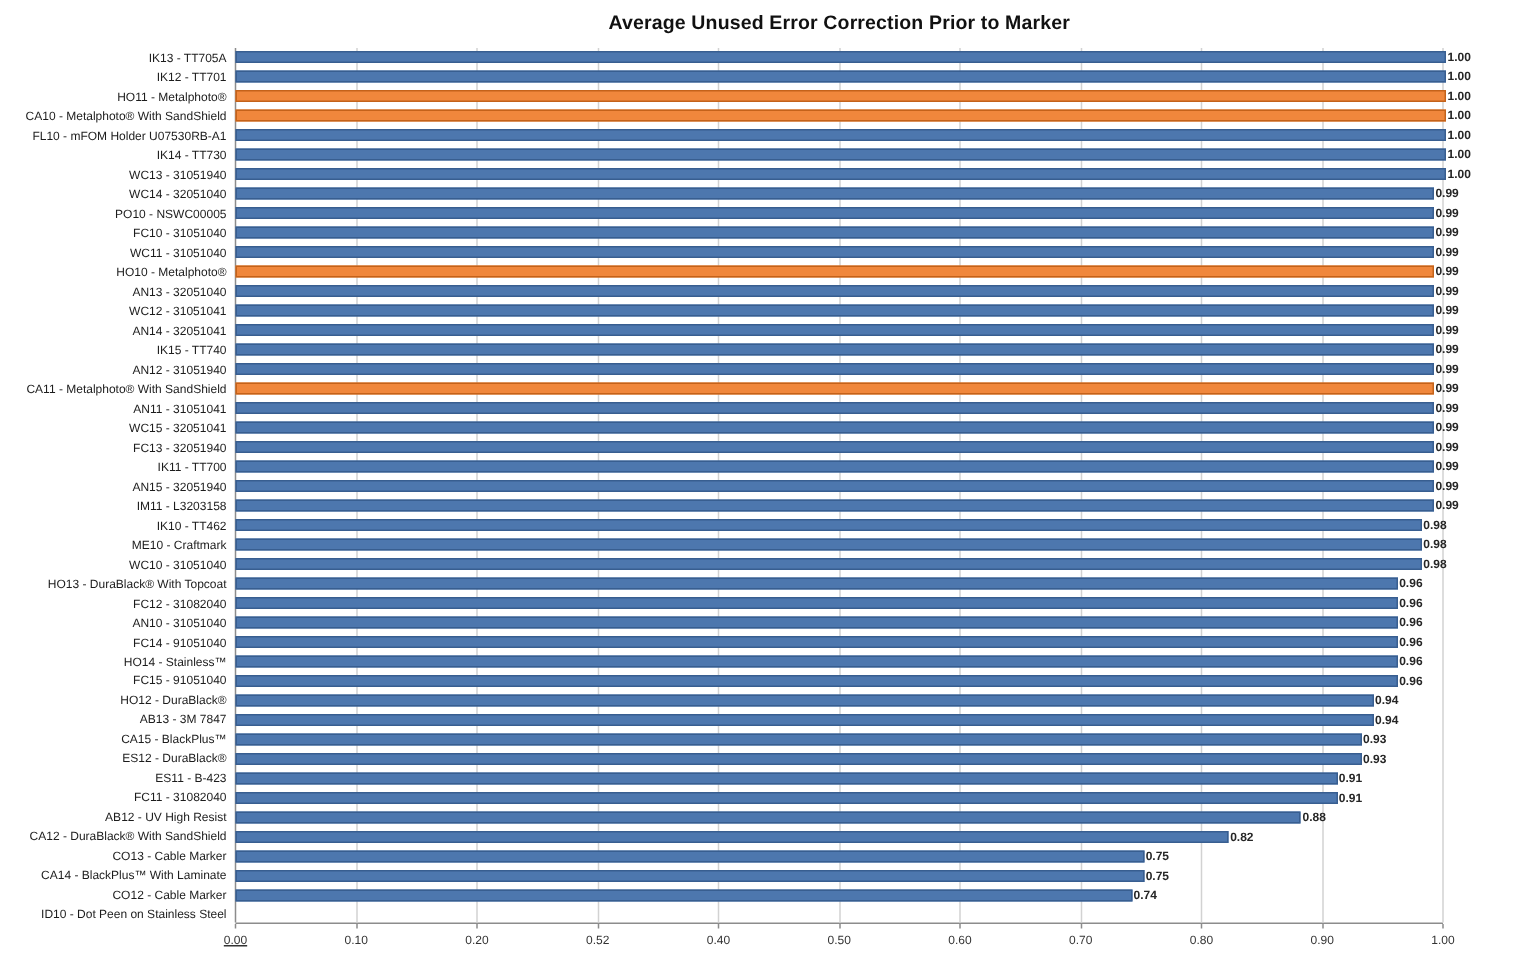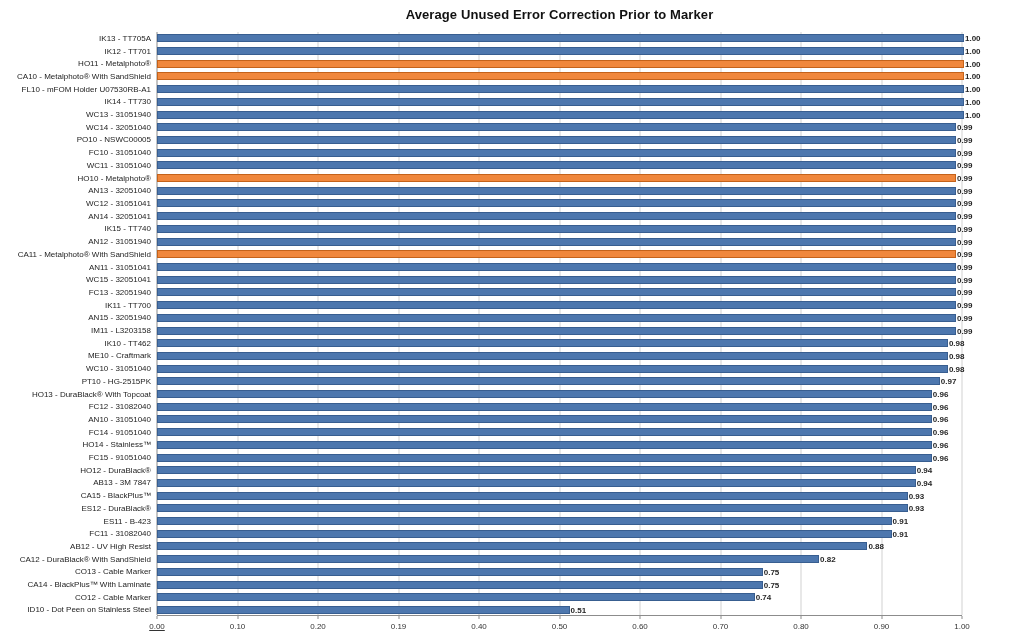--- a/index.html
+++ b/index.html
@@ -261,27 +261,20 @@
         </div>
       </div>
       <div class="row">
         <div class="cat">WC10 - 31051040</div>
         <div class="track">
           <div class="bar" style="width: 98%;"></div>
           <div class="val" style="left: calc(98% + 3px);">0.98</div>
         </div>
       </div>
       <div class="row">
-        <div class="cat">PT10 - HG-2515PK</div>
-        <div class="track">
-          <div class="bar" style="width: 97%;"></div>
-          <div class="val" style="left: calc(97% + 3px);">0.97</div>
-        </div>
-      </div>
-      <div class="row">
         <div class="cat">HO13 - DuraBlack® With Topcoat</div>
         <div class="track">
           <div class="bar" style="width: 96%;"></div>
           <div class="val" style="left: calc(96% + 3px);">0.96</div>
         </div>
       </div>
       <div class="row">
         <div class="cat">FC12 - 31082040</div>
         <div class="track">
           <div class="bar" style="width: 96%;"></div>
@@ -388,35 +381,31 @@
       </div>
       <div class="row">
         <div class="cat">CO12 - Cable Marker</div>
         <div class="track">
           <div class="bar" style="width: 74%;"></div>
           <div class="val" style="left: calc(74% + 3px);">0.74</div>
         </div>
       </div>
       <div class="row">
         <div class="cat">ID10 - Dot Peen on Stainless Steel</div>
-        <div class="track">
-          <div class="bar" style="width: 51%;"></div>
-          <div class="val" style="left: calc(51% + 3px);">0.51</div>
-        </div>
       </div>
     </div>
   <div class="xaxis" id="xaxis">
       <div class="tick" style="left: 0%;"></div>
       <span class="ticklabel" style="left: 0%; text-decoration: underline;">0.00</span>
       <div class="tick" style="left: 10%;"></div>
       <span class="ticklabel" style="left: 10%;">0.10</span>
       <div class="tick" style="left: 20%;"></div>
       <span class="ticklabel" style="left: 20%;">0.20</span>
       <div class="tick" style="left: 30%;"></div>
-      <span class="ticklabel" style="left: 30%;">0.19</span>
+      <span class="ticklabel" style="left: 30%;">0.52</span>
       <div class="tick" style="left: 40%;"></div>
       <span class="ticklabel" style="left: 40%;">0.40</span>
       <div class="tick" style="left: 50%;"></div>
       <span class="ticklabel" style="left: 50%;">0.50</span>
       <div class="tick" style="left: 60%;"></div>
       <span class="ticklabel" style="left: 60%;">0.60</span>
       <div class="tick" style="left: 70%;"></div>
       <span class="ticklabel" style="left: 70%;">0.70</span>
       <div class="tick" style="left: 80%;"></div>
       <span class="ticklabel" style="left: 80%;">0.80</span>

